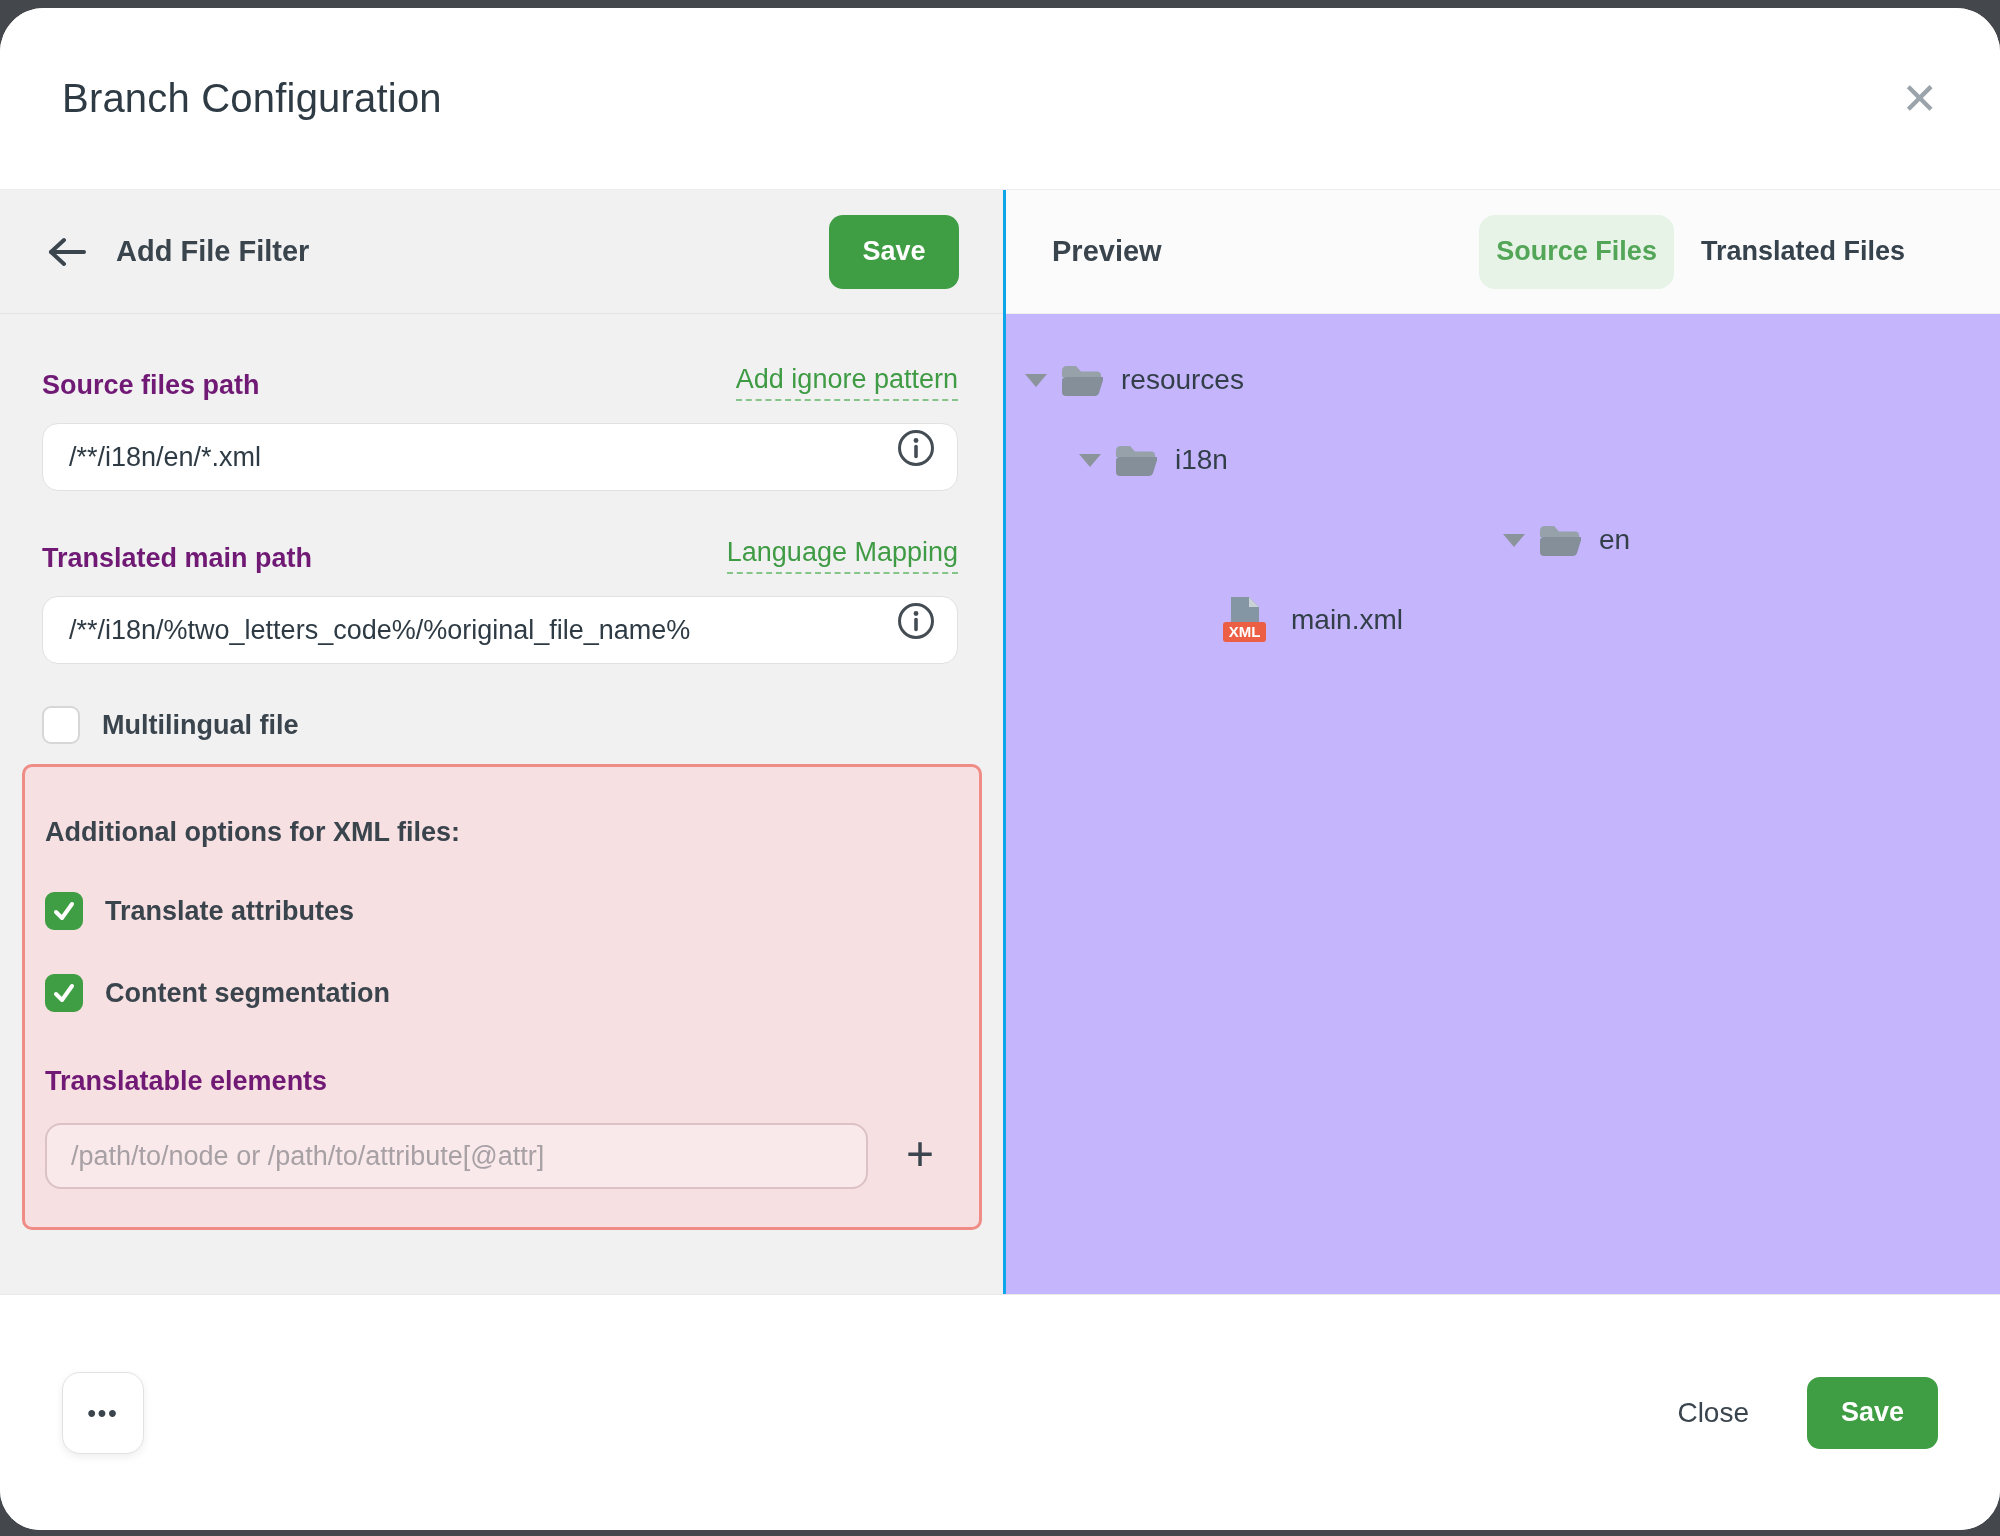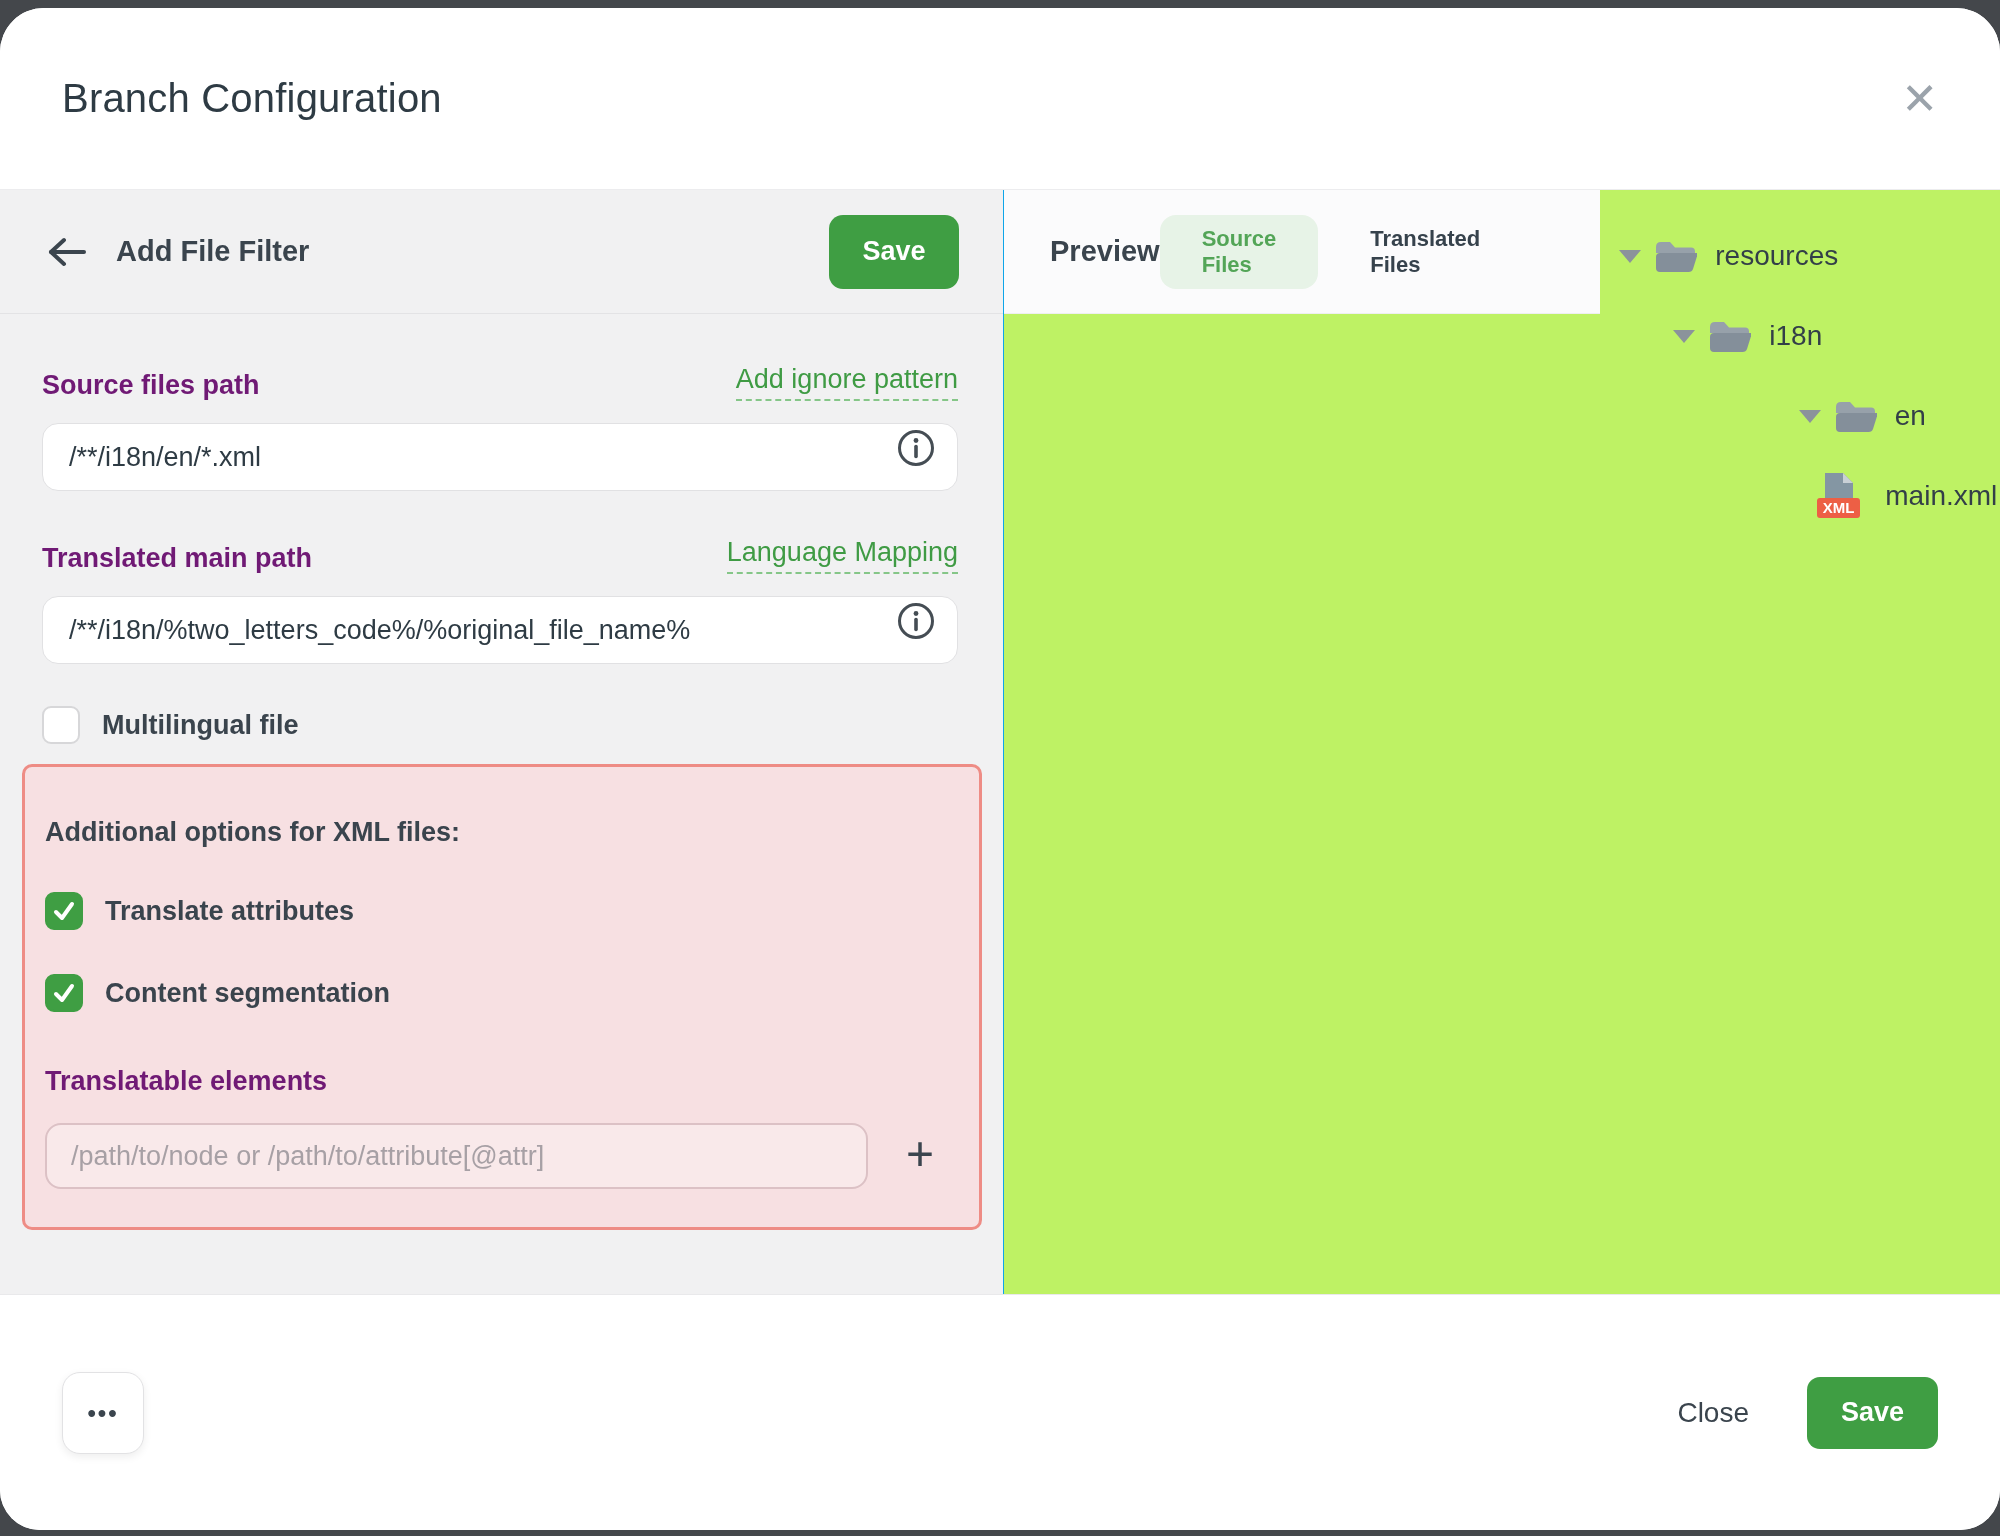--- a/index.html
+++ b/index.html
@@ -26,21 +26,21 @@
     justify-content: center;
   }
   .titlebar h1 { font-size: 40px; font-weight: 500; color: #2e3b44; letter-spacing: .2px; }
   .close-x {
     margin-left: auto; font-size: 44px; line-height: 1; color: #9ba3ab;
     cursor: pointer; font-weight: 400; user-select: none;
   }
   
   .main { flex: 1; display: flex; min-height: 0; }
   .left-panel { width: 1003px; flex: 0 0 1003px; background: #f1f1f2; display: flex; flex-direction: column; }
-  .right-panel { flex: 1; background: #bef264; border-left: 1px solid #0ea5e9; display: flex; flex-direction: row; }
+  .right-panel { flex: 1; background: #c4b5fd; border-left: 3px solid #0ea5e9; display: flex; flex-direction: column; }
 
   .left-header {
     height: 124px; flex: 0 0 124px;
     border-bottom: 1px solid #e3e3e5;
     display: flex; align-items: center; padding: 0 44px;
   }
   .back-arrow { width: 44px; height: 36px; cursor: pointer; flex: 0 0 auto; }
   .left-header .hdr-title { font-size: 29px; font-weight: 700; color: #3a444d; margin-left: 28px; }
   .btn-green {
     background: #3f9e43; color: #fff; border: none; border-radius: 14px;
@@ -51,23 +51,23 @@
 
   .right-header {
     height: 124px; flex: 0 0 124px;
     background: #fbfbfc; border-bottom: 1px solid #efeff0;
     display: flex; align-items: center;
     padding: 0 78px 0 46px;
   }
   .right-header .hdr-title { font-size: 29px; font-weight: 700; color: #3a444d; }
   .tabs { margin-left: auto; display: flex; align-items: center; }
   .tab {
-    font-size: 22px; font-weight: 700; color: #36424c; cursor: pointer;
+    font-size: 27px; font-weight: 700; color: #36424c; cursor: pointer;
     height: 74px; display: inline-flex; align-items: center;
-    padding: 0 42px; border-radius: 16px;
+    padding: 0 17px; border-radius: 16px;
   }
   .tab.active { background: #e7f3e7; color: #53a557; }
   .tab + .tab { margin-left: 10px; }
 
   
   .form { padding: 50px 45px 0 42px; }
   .label-row { display: flex; align-items: flex-end; justify-content: space-between; }
   .field-label { font-size: 27px; font-weight: 700; color: #701a75; }
   .green-link {
     font-size: 27px; color: #3f9b44; text-decoration: none; cursor: pointer;

